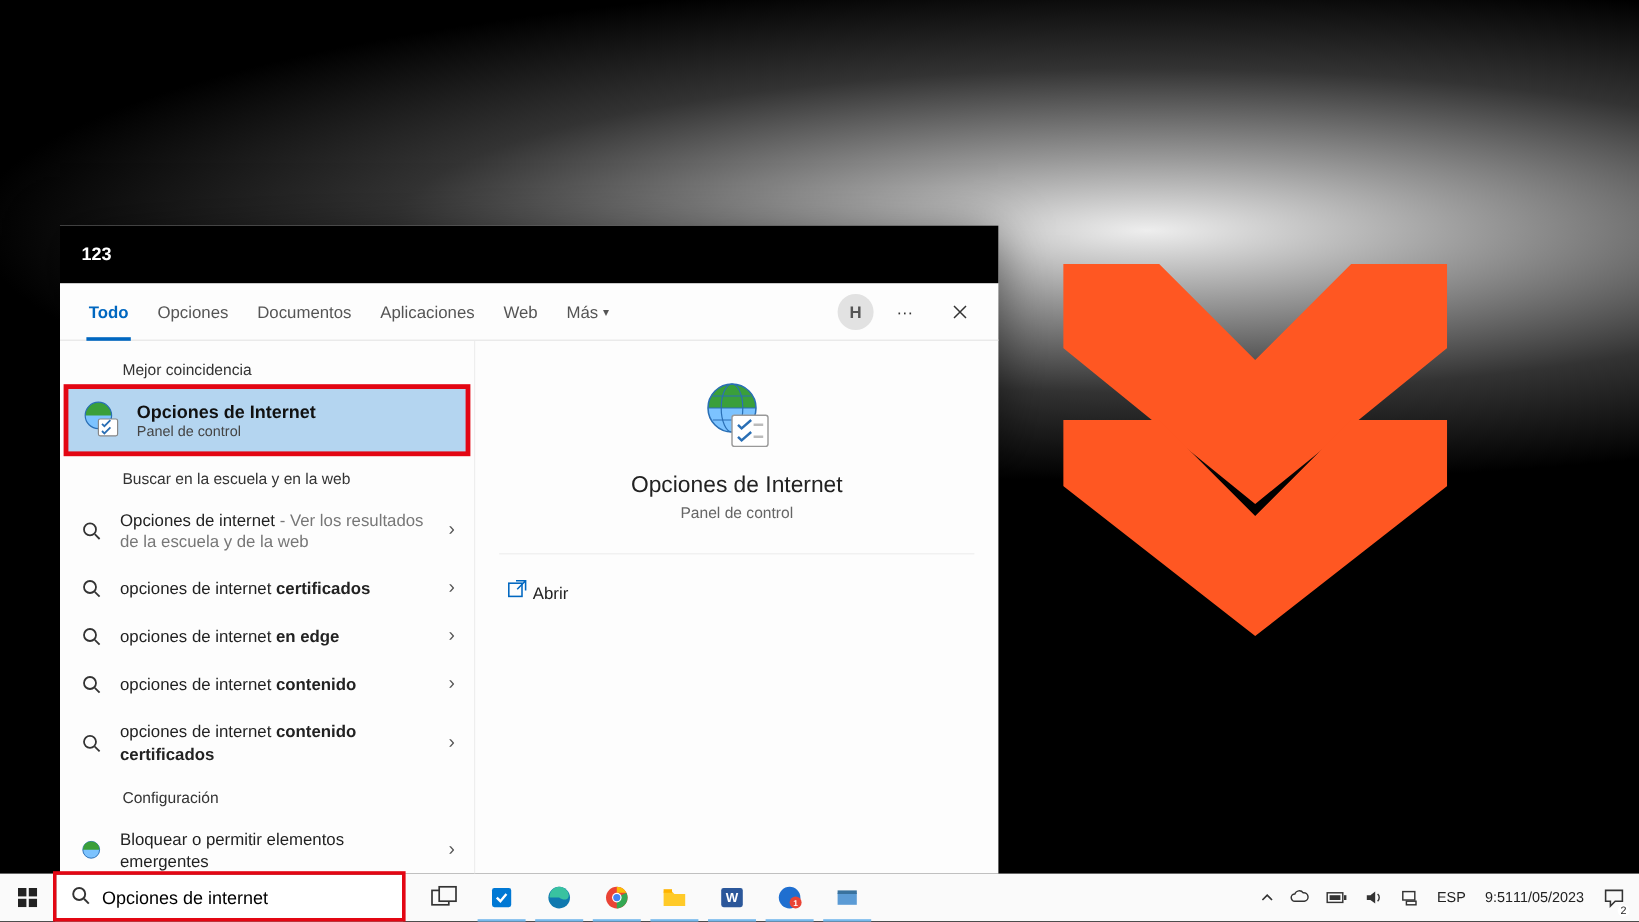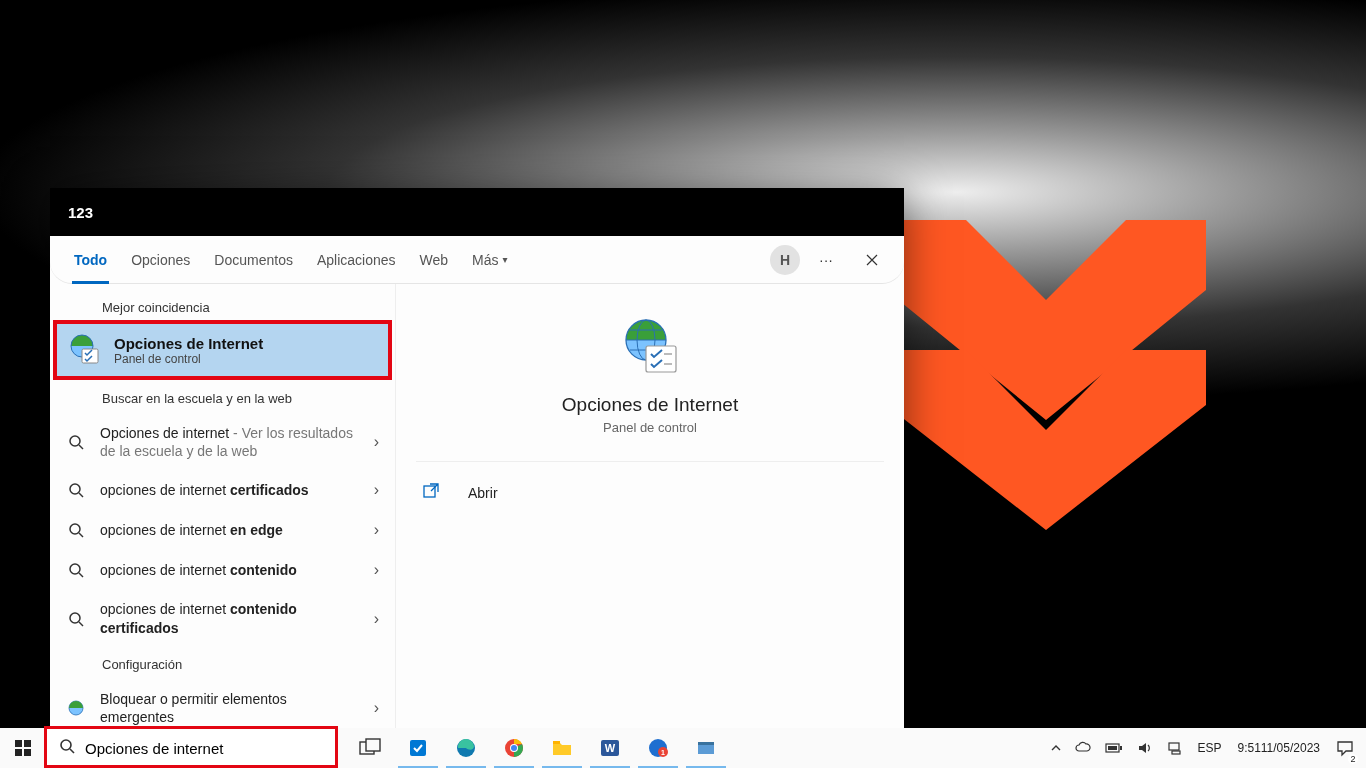--- a/index.html
+++ b/index.html
@@ -46,28 +46,28 @@
 }
 .tb-icon svg { width: 24px; height: 24px; }
 
 .tb-spacer { flex: 1; }
 .systray { display: flex; align-items: center; height: 28px; gap: 2px; padding-right: 6px; }
 .st-item { height: 40px; display: flex; align-items: center; justify-content: center; padding: 0 6px; font-size: 12px; }
 .st-clock { display: flex; flex-direction: row; align-items: center; justify-content: center; line-height: 1.2; padding: 0 8px; font-size: 12px; }
 
 
 .search-panel {
-  position: absolute; left: 50px; bottom: 40px; width: 854px; height: 540px;
+  position: absolute; left: 50px; bottom: 40px; width: 782px; height: 540px;
   background: #fdfdfd; box-shadow: 0 8px 40px rgba(0,0,0,0.5);
   display: flex; flex-direction: column;
 }
 .sp-titlebar { height: 48px; background: #000; color: #fff; display: flex; align-items: center; padding: 0 18px; font-size: 15px; font-weight: 600; }
 .sp-tabs {
   height: 48px; display: flex; align-items: center; border-bottom: 1px solid #e5e5e5;
-  padding: 0 12px; gap: 0; position: relative; border-radius: 22px;
+  padding: 0 12px; gap: 0; position: relative;
 }
 .sp-tab { padding: 0 12px; height: 48px; display: flex; align-items: center; font-size: 14px; color: #555; cursor: pointer; }
 .sp-tab.active { color: #0067c0; font-weight: 600; position: relative; }
 .sp-tab.active::after { content: ""; position: absolute; bottom: 0; left: 10px; right: 10px; height: 3px; background: #0067c0; }
 .sp-tab .caret { margin-left: 4px; font-size: 10px; }
 .sp-tabs-right { margin-left: auto; display: flex; align-items: center; gap: 6px; }
 .sp-user { width: 30px; height: 30px; border-radius: 50%; background: #e2e2e2; display: flex; align-items: center; justify-content: center; font-size: 14px; font-weight: 600; color: #555; }
 .sp-iconbtn { width: 40px; height: 40px; display: flex; align-items: center; justify-content: center; color: #333; font-size: 14px; }
 .sp-body { flex: 1; display: flex; overflow: hidden; }
 
@@ -93,21 +93,21 @@
 .sp-row-icon { width: 20px; display: flex; justify-content: center; }
 .sp-row-text { font-size: 14px; color: #222; line-height: 1.3; flex: 1; }
 .sp-row-text b { font-weight: 700; }
 
 
 .sp-right { flex: 1; border-left: 1px solid #eee; padding: 28px 20px 0; display: flex; flex-direction: column; align-items: center; }
 .sp-preview-icon { margin-top: 4px; width: 64px; height: 64px; display: flex; align-items: center; justify-content: center; }
 .sp-preview-title { margin-top: 14px; font-size: 19px; color: #222; font-weight: 400; }
 .sp-preview-sub { margin-top: 4px; font-size: 13px; color: #666; }
 .sp-divider { width: 100%; height: 1px; background: #eee; margin: 26px 0 10px; }
-.sp-action { width: 100%; display: flex; align-items: center; gap: 28px; padding: 10px 6px; }
+.sp-action { width: 100%; display: flex; align-items: center; gap: 4px; padding: 10px 6px; }
 .sp-action-label { font-size: 14px; color: #222; }
 
 </style>
 </head>
 <body>
 
 <div class="wallpaper">
   <div class="wallpaper-logo">
     <svg width="320" height="310" viewBox="0 0 320 310">
       <path d="M 0 0 L 80 0 L 160 80 L 240 0 L 320 0 L 320 70 L 160 200 L 0 70 Z" fill="#ff5722"></path>

